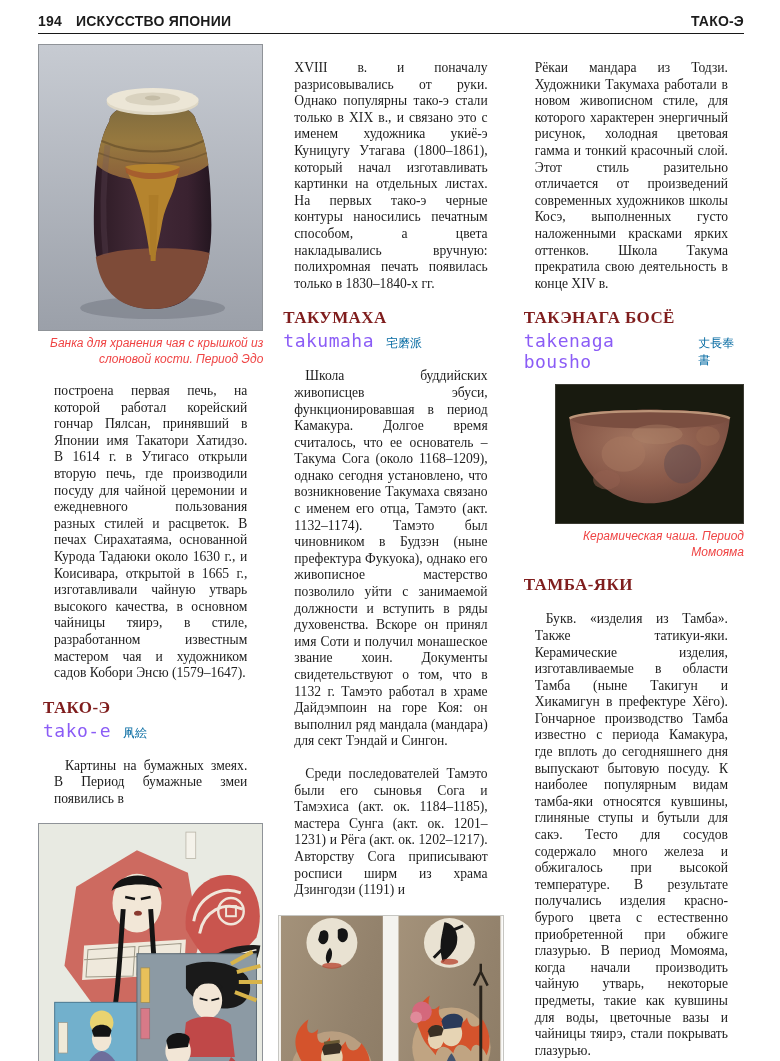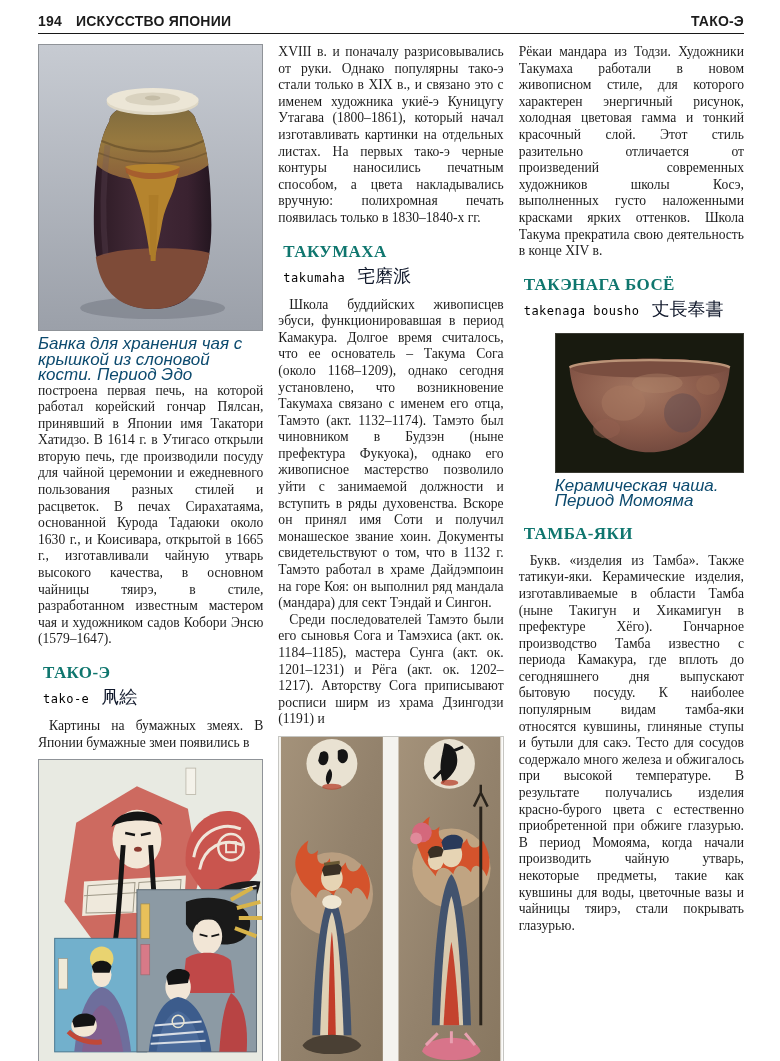--- a/index.html
+++ b/index.html
@@ -27,49 +27,49 @@
   }
 
   
   .columns {
     position: absolute; top: 44px; left: 38px; right: 36px;
     display: grid; grid-template-columns: 1fr 1fr 1fr; column-gap: 15px;
   }
   .col { min-width: 0; }
 
   p.body {
-    margin: 0; font-size: 13.6px; line-height: 16.6px;
+    margin: 16px; font-size: 13.6px; line-height: 16.6px;
     text-align: justify; text-justify: inter-word;
   }
   p.indent { text-indent: 11px; }
   p + p.body { margin-top: 0; }
 
   
   .entry { margin: 15px 0 9px 5px; }
   .headword {
     font-family: "Liberation Serif", serif;
     font-size: 17px; font-weight: bold; letter-spacing: 0.4px;
-    color: #0f766e;
+    color: #7f1d1d;
   }
   .entry-sub { margin-top: 2px; display: flex; align-items: baseline; gap: 12px; }
   .romaji {
     font-family: "DejaVu Sans Mono", monospace;
-    font-size: 12px; color: #000000; letter-spacing: 0.5px;
+    font-size: 18px; color: #8b5cf6; letter-spacing: 0.5px;
   }
   .kanji {
     font-family: "DejaVu Sans", sans-serif;
-    font-size: 18px; color: #0f172a;
+    font-size: 12px; color: #0369a1;
   }
 
   
   figure { margin: 0; }
   figcaption {
     font-family: "Liberation Sans", sans-serif;
-    font-style: italic; font-size: 17px; line-height: 15.5px;
-    color: #0c4a6e; margin-top: 5px;
+    font-style: italic; font-size: 12px; line-height: 15.5px;
+    color: #ef4444; text-align: right; margin-top: 5px;
   }
   figcaption .cap-inner { display: inline-block; }
   .cap-narrow { max-width: 165px; margin-left: auto; }
   .photo-frame { border: 1px solid #8f9398; display: block; width: 100%; }
   .photo-frame svg { display: block; width: 100%; height: 100%; }
   .mt8 { margin-top: 8px; } .mt10 { margin-top: 10px; } .mt12 { margin-top: 12px; margin-left: 36px; }
 
   .fig-jar   { height: 287px; }
   .fig-kites { height: 306px; }
   .fig-scrolls { height: 338px; border-color: #c6c6c2; }
@@ -138,21 +138,21 @@
       <p class="body mt10">построена первая печь, на которой работал корейский гончар Пялсан, принявший в Японии имя Такатори Хатидзо. В 1614 г. в Утигасо открыли вторую печь, где производили посуду для чайной церемонии и ежедневного пользования разных стилей и расцветок. В печах Сирахатаяма, основанной Курода Тадаюки около 1630 г., и Коисивара, открытой в 1665 г., изготавливали чайную утварь высокого качества, в основном чайницы тяирэ, в стиле, разработанном известным мастером чая и художником садов Кобори Энсю (1579–1647).</p>
 
       <div class="entry">
         <div class="headword">ТАКО-Э</div>
         <div class="entry-sub">
           <span class="romaji">tako-e</span>
           <span class="kanji">凧絵</span>
         </div>
       </div>
 
-      <p class="body indent">Картины на бумажных змеях. В Японии бумажные змеи появились в</p>
+      <p class="body indent">Картины на бумажных змеях. В Период бумажные змеи появились в</p>
 
       <figure class="mt8">
         <span class="photo-frame fig-kites">
           <svg viewBox="0 0 228 300" preserveAspectRatio="none">
             <rect x="0" y="0" width="228" height="300" fill="#e8eae2"></rect>
             <rect x="150" y="8" width="10" height="26" fill="#f4f2ea" stroke="#b9b5a8" stroke-width="0.8"></rect>
 
             <path d="M100,26 L38,62 L26,140 L58,182 L100,196 L146,180 L164,116 L152,48 Z" fill="#cd6a60"></path>
             <path d="M46,120 L150,114 L148,148 L44,154 Z" fill="#efe9dc"></path>
             <path d="M50,124 L98,121 L96,150 L48,151 Z M102,121 L145,118 L143,146 L100,149 Z" fill="none" stroke="#9d9786" stroke-width="1"></path>

